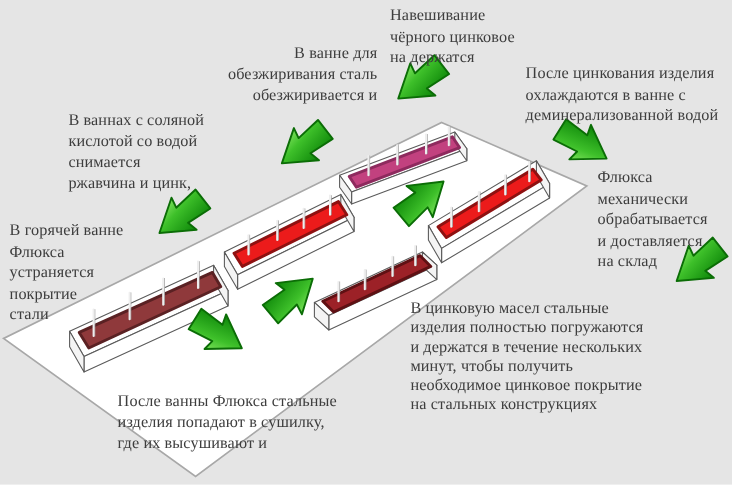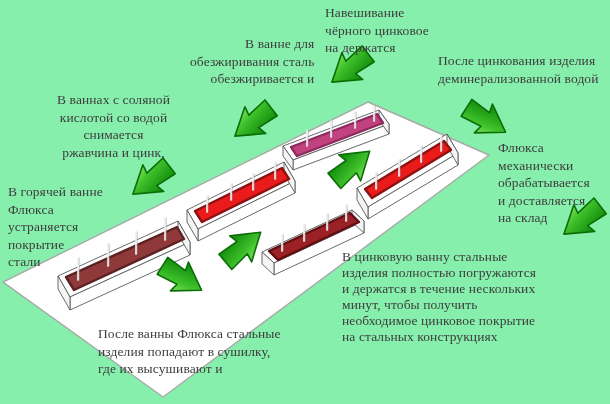--- a/index.html
+++ b/index.html
@@ -1,17 +1,17 @@
 <!DOCTYPE html>
 <html><head>
 <meta charset="utf-8">
 <style>
   html,body{margin:0;padding:0;background:#fff;}
   .stage{
-    position:relative;width:610px;height:404px;background:#86efac;overflow:hidden;
+    position:relative;width:610px;height:404px;background:#e5e5e5;overflow:hidden;
     font-family:"Liberation Serif","DejaVu Serif",serif;
   }
   .stage svg{position:absolute;left:0;top:0;}
   .lbl{
     position:absolute;color:#3d3d3d;font-size:13.5px;line-height:17.5px;
     letter-spacing:0.1px;
   }
   .lbl div{white-space:nowrap;}
   .lbl-tight{line-height:16px;}
   .bath-wall{fill:#ffffff;stroke:#5a5a5a;stroke-width:0.9;stroke-linejoin:round;}
@@ -142,56 +142,57 @@
     <div>чёрного цинковое</div>
     <div>на держатся</div>
   </div>
 
   <div class="lbl" style="left:190px;top:35px;text-align:right;">
     <div>В ванне для</div>
     <div>обезжиривания сталь</div>
     <div>обезжиривается и</div>
   </div>
 
-  <div class="lbl" style="left:57px;top:91px;text-align:center;">
+  <div class="lbl" style="left:57px;top:91px;">
     <div>В ваннах с соляной</div>
     <div>кислотой со водой</div>
     <div>снимается</div>
     <div>ржавчина и цинк,</div>
   </div>
 
   <div class="lbl" style="left:8px;top:183px;">
     <div>В горячей ванне</div>
     <div>Флюкса</div>
     <div>устраняется</div>
     <div>покрытие</div>
     <div>стали</div>
   </div>
 
   <div class="lbl" style="left:426px;top:52px;margin-left:12px;">
     <div>После цинкования изделия</div>
+    <div>охлаждаются в ванне с</div>
     <div>деминерализованной водой</div>
   </div>
 
   <div class="lbl" style="left:498px;top:139px;">
     <div>Флюкса</div>
     <div>механически</div>
     <div>обрабатывается</div>
     <div>и доставляется</div>
     <div>на склад</div>
   </div>
 
   <div class="lbl" style="left:98px;top:325px;">
     <div>После ванны Флюкса стальные</div>
     <div>изделия попадают в сушилку,</div>
     <div>где их высушивают и</div>
   </div>
 
   <div class="lbl lbl-tight" style="left:342px;top:249px;">
-    <div>В цинковую ванну стальные</div>
+    <div>В цинковую масел стальные</div>
     <div>изделия полностью погружаются</div>
     <div>и держатся в течение нескольких</div>
     <div>минут, чтобы получить</div>
     <div>необходимое цинковое покрытие</div>
     <div>на стальных конструкциях</div>
   </div>
 
 </div>
 
 </body></html>

